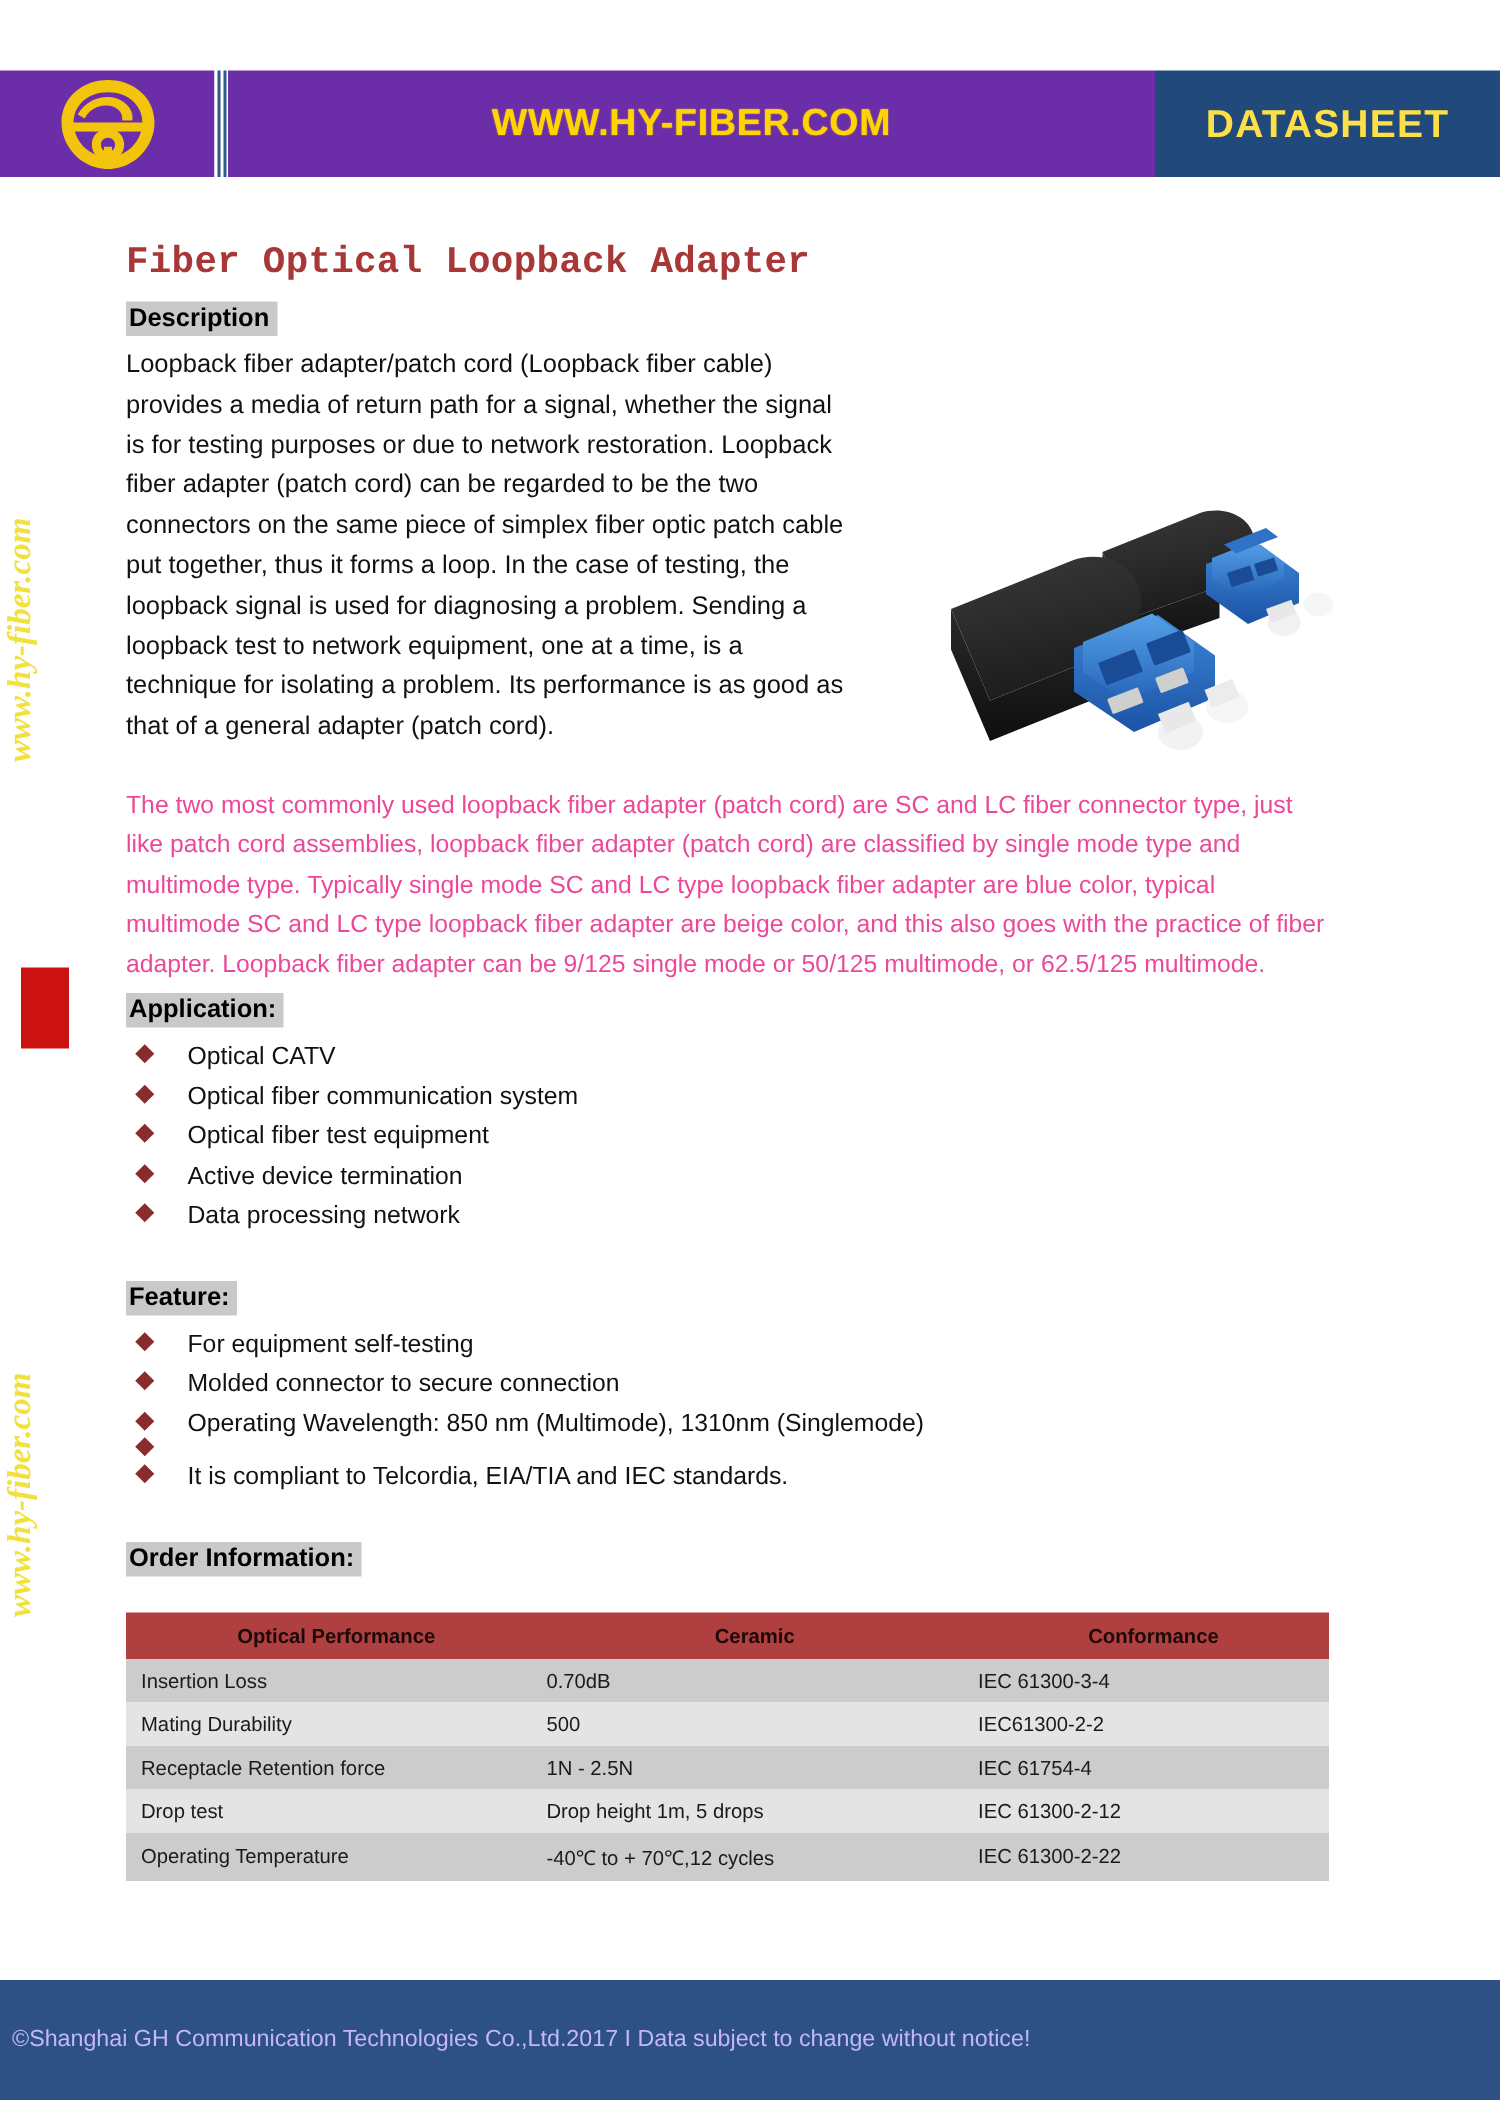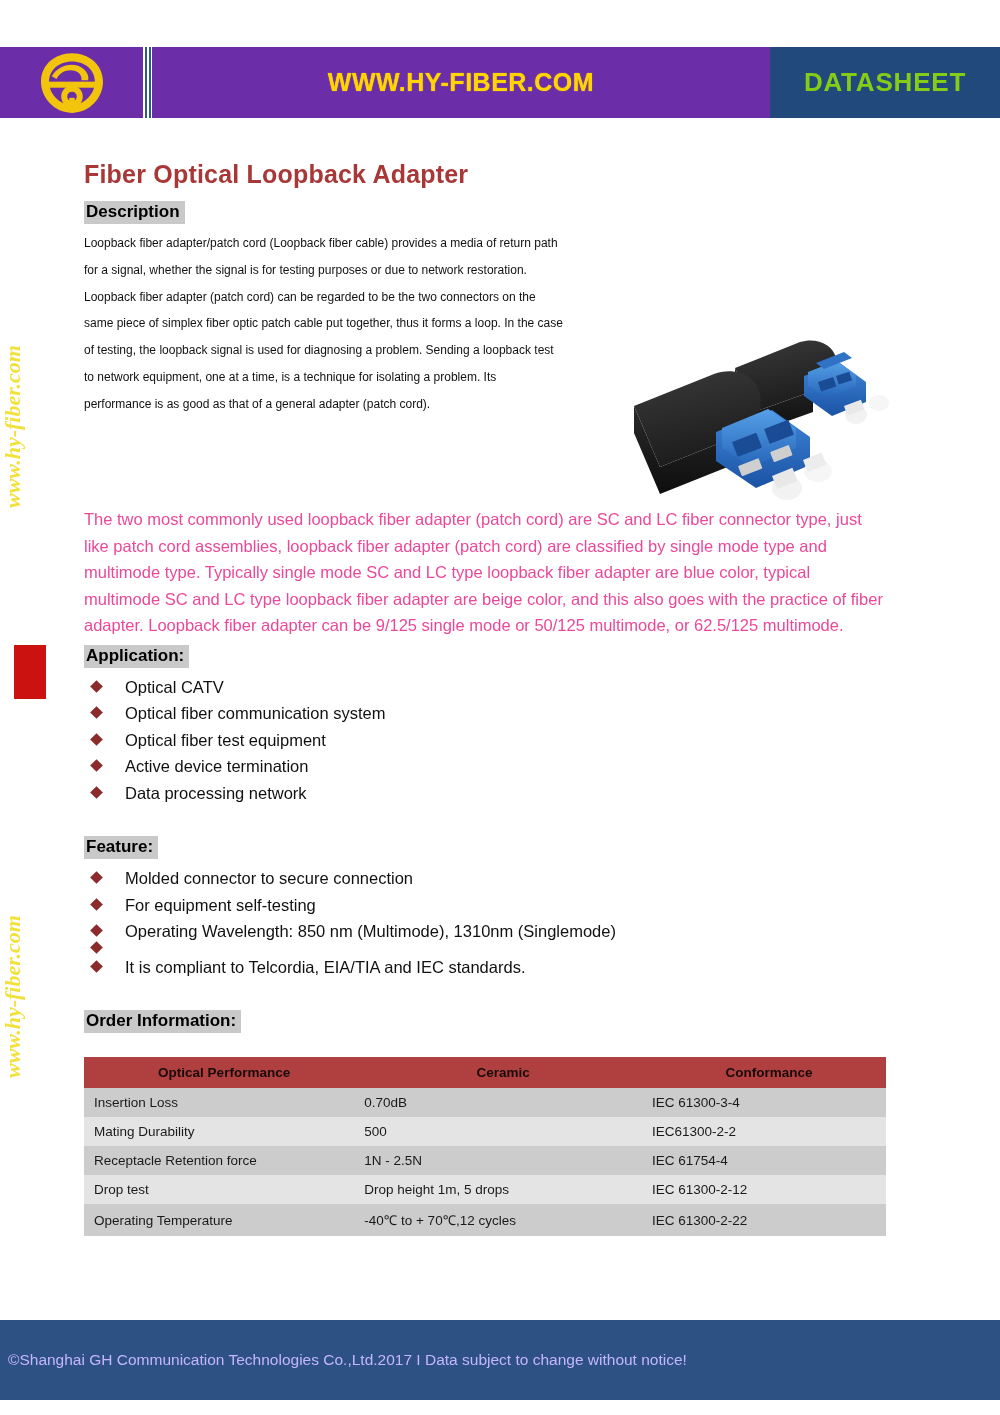--- a/index.html
+++ b/index.html
@@ -78,21 +78,21 @@
   }
   .header-datasheet-block {
     width: 230px;
     flex: 0 0 auto;
     background: #22497C;
     display: flex;
     align-items: center;
     justify-content: center;
   }
   .header-datasheet-text {
-    color: #84cc16;
+    color: #fde047;
     font-size: 26px;
     font-weight: bold;
     letter-spacing: 0.8px;
   }
 
   
   .watermark {
     position: absolute;
     left: 0;
     width: 62px;
@@ -127,39 +127,40 @@
     left: 84px;
     top: 160px;
     width: 810px;
   }
   .product-title {
     color: #A83838;
     font-size: 25px;
     font-weight: bold;
     margin: 0 0 12px 0;
     letter-spacing: 0.2px;
+    font-family: Liberation Mono, monospace;
   }
   .section-label {
     display: inline-block;
     background: #C9C9C9;
     color: #000000;
     font-size: 17px;
     font-weight: bold;
     padding: 1px 5px 2px 2px;
     margin: 0 0 6px 0;
   }
   .desc-wrap {
     position: relative;
     min-height: 250px;
   }
   .desc-col {
     width: 480px;
   }
   .body-text {
-    font-size: 12px;
+    font-size: 17px;
     line-height: 26.8px;
     color: #111111;
     margin: 0;
   }
   .para-wide {
     font-size: 16.5px;
     line-height: 26.5px;
     color: #ec4899;
     margin: 0;
     width: 800px;
@@ -375,25 +376,25 @@
     </li>
   </ul>
 
   <div class="spacer-lg"></div>
 
   <div class="section-label">Feature:</div>
 
   <ul class="bullet-list">
     <li class="bullet-item">
       <span class="diamond"></span>
+      <span>For equipment self-testing</span>
+    </li>
+    <li class="bullet-item">
+      <span class="diamond"></span>
       <span>Molded connector to secure connection</span>
-    </li>
-    <li class="bullet-item">
-      <span class="diamond"></span>
-      <span>For equipment self-testing</span>
     </li>
     <li class="bullet-item">
       <span class="diamond"></span>
       <span>Operating Wavelength: 850 nm (Multimode), 1310nm (Singlemode)</span>
     </li>
     <li class="bullet-item">
       <span class="diamond"></span>
     </li>
     <li class="bullet-item">
       <span class="diamond"></span>

